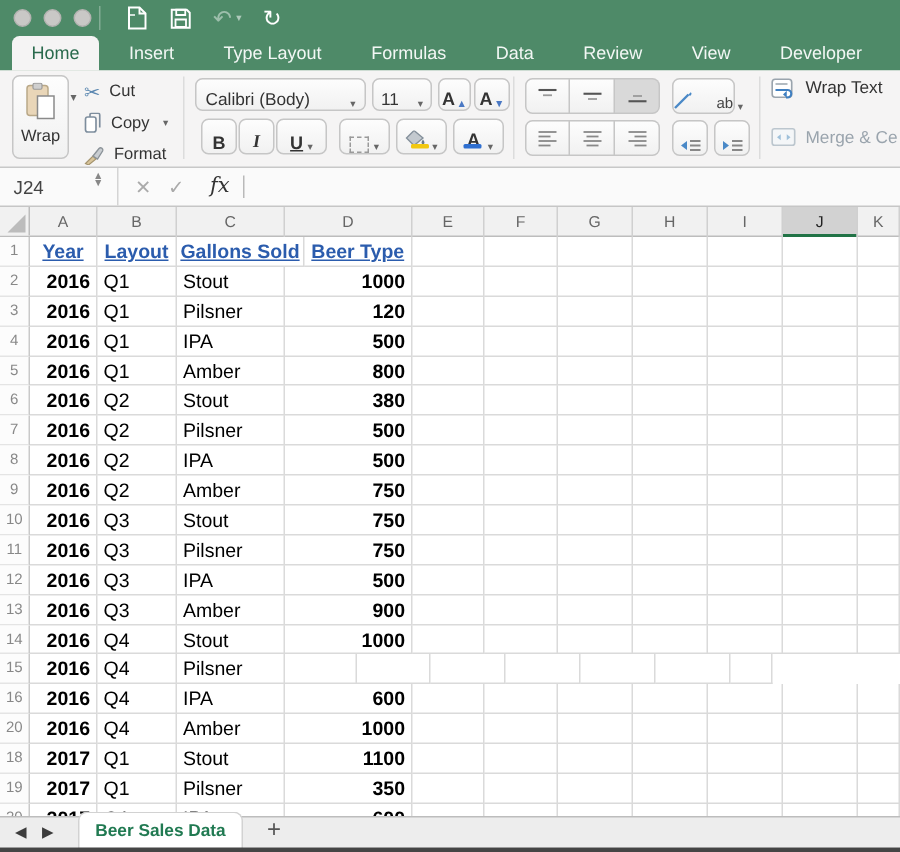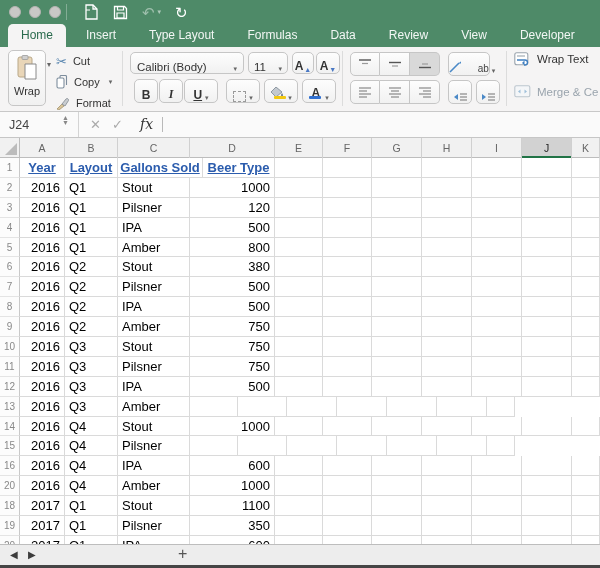--- a/index.html
+++ b/index.html
@@ -64,21 +64,21 @@
   .ch.sel{background:#d2d2d2;color:#222;box-shadow:inset 0 -2px 0 var(--accent,#217346);}
   .corner{position:relative;background:#f1f1f1;border-right:1px solid #bdbdbd;box-sizing:border-box;}
   .corner:after{content:"";position:absolute;right:2px;bottom:2px;width:0;height:0;
       border-style:solid;border-width:0 0 12px 12px;border-color:transparent transparent #bcbcbc transparent;}
   .rows{position:absolute;left:0;top:20px;width:600px;}
   .row{display:flex;height:19.9px;box-sizing:border-box;}
   .rn{box-sizing:border-box;background:#fcfcfc;border-right:1px solid #c9c9c9;border-bottom:1px solid #e4e4e4;
       display:flex;align-items:center;justify-content:center;font-size:10px;color:#888;}
   .cell{box-sizing:border-box;border-right:1px solid #dadada;border-bottom:1px solid #dadada;
         display:flex;align-items:center;font-size:13px;color:#000;padding:0 4px;overflow:hidden;white-space:nowrap;}
-  .cell.al-r{justify-content:flex-end;}
+  .cell.al-r{justify-content:flex-end;font-weight:bold;}
   .cell.al-l{justify-content:flex-start;}
   .cell.hdrcell{justify-content:center;color:var(--link,#2b5cad);font-weight:bold;text-decoration:underline;}
   
   .sheetbar{position:absolute;left:0;top:544px;width:600px;height:21px;background:#ededed;border-top:1px solid #bdbdbd;box-sizing:border-box;}
   .sarrow{position:absolute;top:4px;font-size:10px;color:#3c3c3c;}
   .sheettab{position:absolute;left:52px;top:-4px;width:110px;height:25px;background:#fff;border:1px solid #d2d2d2;border-bottom:none;
             border-radius:6px 6px 0 0;display:flex;align-items:center;justify-content:center;
             font-size:11.5px;font-weight:bold;color:var(--sheetgreen,#217a52);box-sizing:border-box;}
   .addsheet{position:absolute;left:178px;top:0px;font-size:16px;color:#555;}
   .bottomedge{position:absolute;left:0;bottom:0;width:600px;height:3px;background:#454545;}
@@ -500,20 +500,21 @@
           <div class="cell al-l" style="width: 50px;"></div>
           <div class="cell al-l" style="width: 50px;"></div>
           <div class="cell al-l" style="width: 50px;"></div>
           <div class="cell al-l" style="width: 28px;"></div>
         </div>
         <div class="row">
           <div class="rn" style="width: 20px;">13</div>
           <div class="cell al-r" style="width: 45px;">2016</div>
           <div class="cell al-l" style="width: 53px;">Q3</div>
           <div class="cell al-l" style="width: 72px;">Amber</div>
+          <div class="cell al-r" style="width: 85px;">900</div>
           <div class="cell al-l" style="width: 48px;"></div>
           <div class="cell al-l" style="width: 49px;"></div>
           <div class="cell al-l" style="width: 50px;"></div>
           <div class="cell al-l" style="width: 50px;"></div>
           <div class="cell al-l" style="width: 50px;"></div>
           <div class="cell al-l" style="width: 50px;"></div>
           <div class="cell al-l" style="width: 28px;"></div>
         </div>
         <div class="row">
           <div class="rn" style="width: 20px;">14</div>
@@ -611,17 +612,18 @@
           <div class="cell al-l" style="width: 50px;"></div>
           <div class="cell al-l" style="width: 50px;"></div>
           <div class="cell al-l" style="width: 28px;"></div>
         </div>
       </div>
   </div>
 
   <div class="sheetbar">
     <span class="sarrow" style="left:10px;">◀</span>
     <span class="sarrow" style="left:28px;">▶</span>
+    <div class="sheettab">Beer Sales Data</div>
     <span class="addsheet">+</span>
   </div>
 
   <div class="bottomedge"></div>
 </div>
 
 </body></html>

